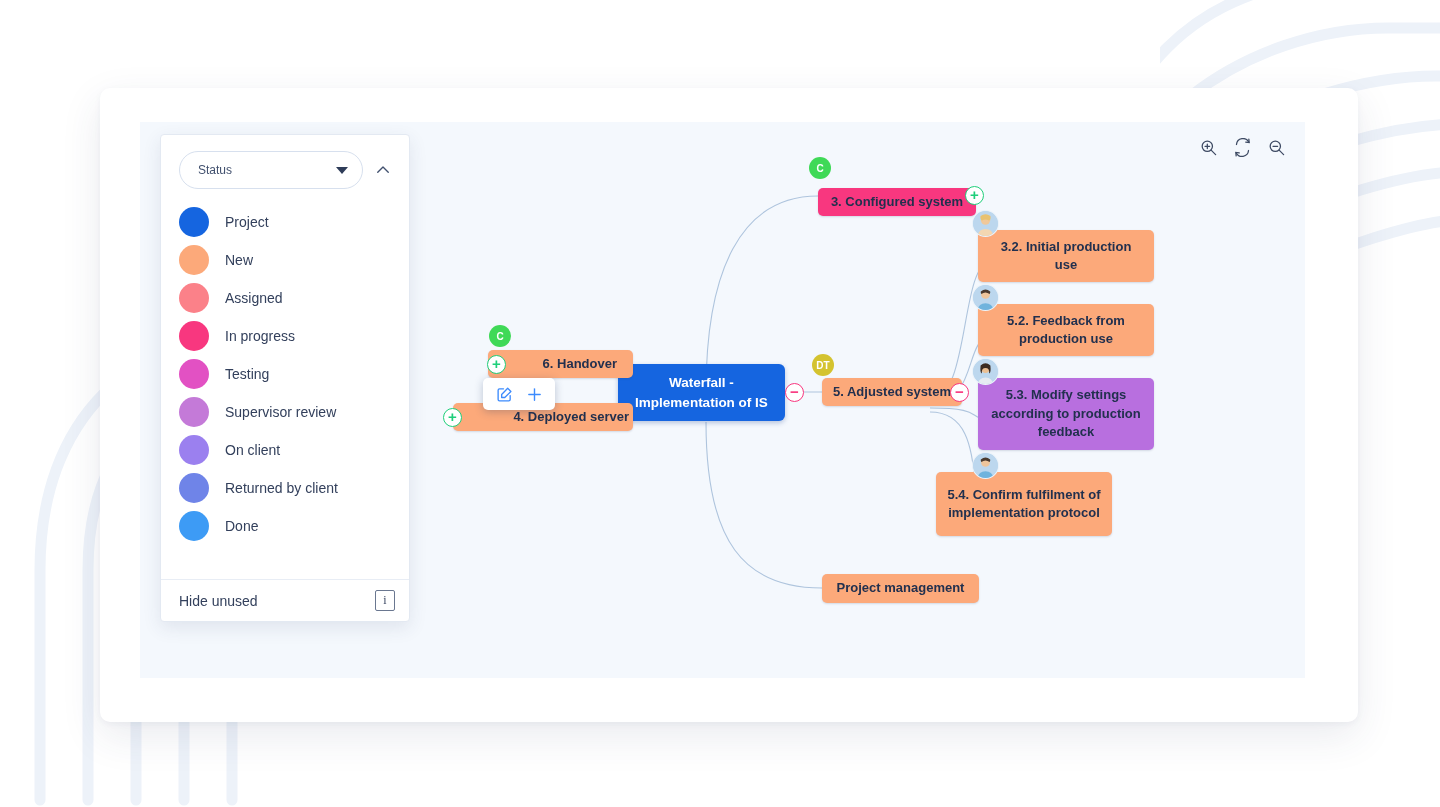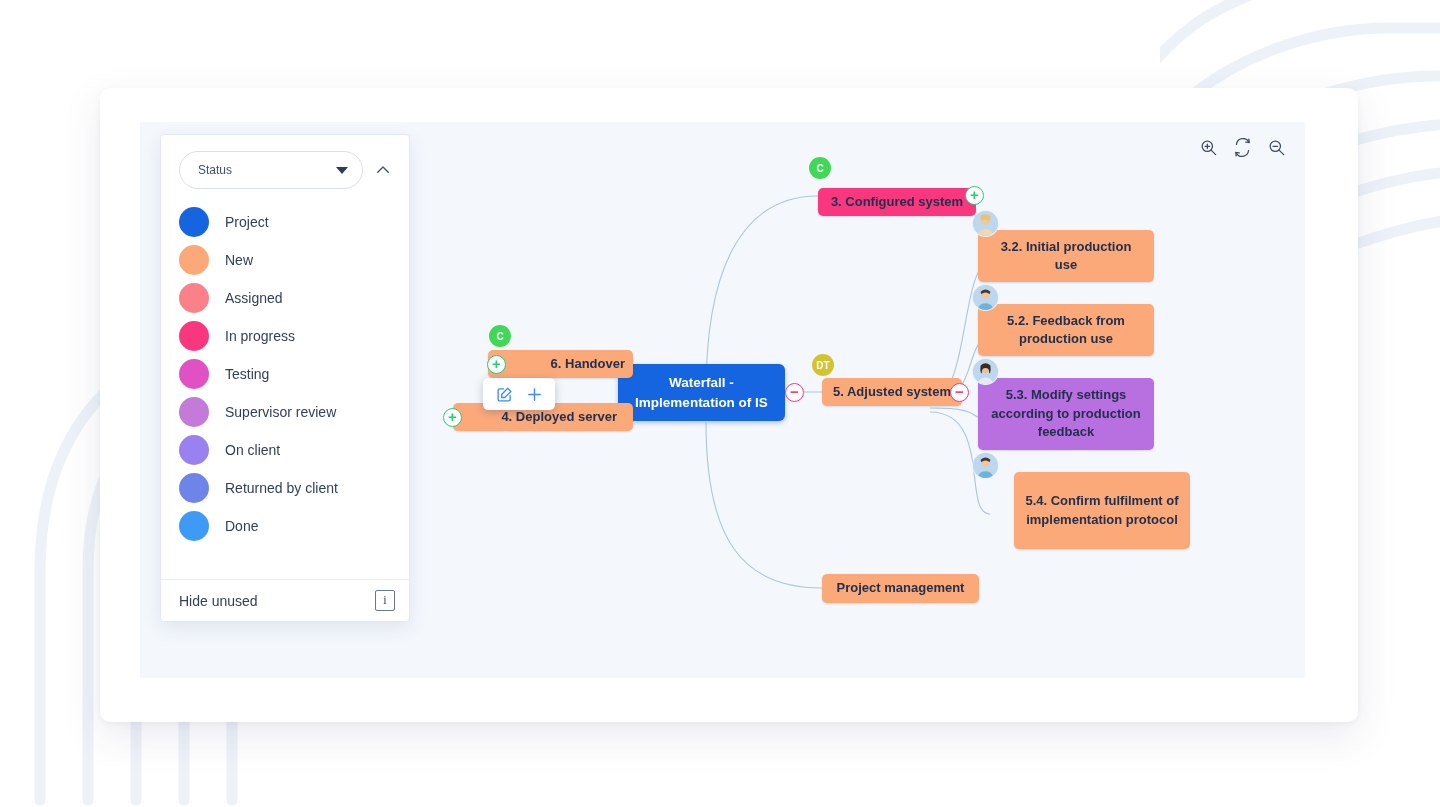--- a/index.html
+++ b/index.html
@@ -345,40 +345,40 @@
       <div class="node" style="left:838px; top:256px; width:176px; height:72px; background:#b86fdf;">5.3. Modify settings according to production feedback</div>
 
       <div class="avatar" style="left:832px; top:330px;">
         <svg width="25" height="25" viewBox="0 0 25 25">
           <circle cx="12.5" cy="12.5" r="12.5" fill="#bcd7ee"></circle>
           <circle cx="12.5" cy="9.4" r="4.4" fill="#eec59c"></circle>
           <path d="M7.8 6.6 q4.7-4.2 9.4 0 q.3 2-.6 2.4 q-4.2-3-8.2 0 q-.9-.4-.6-2.4z" fill="#4a3a2f"></path>
           <path d="M4.5 25 q1.2-6.8 8-6.8 q6.8 0 8 6.8z" fill="#6fb3dd"></path>
         </svg>
       </div>
-      <div class="node" style="left:874px; top:350px; width:176px; height:77px; background:#fca97a;">5.4. Confirm fulfilment of implementation protocol</div>
+      <div class="node" style="left:796px; top:350px; width:176px; height:64px; background:#fca97a;">5.4. Confirm fulfilment of implementation protocol</div>
 
       <div class="tag-badge tag-dt" style="left:672px; top:232px;">DT</div>
       <div class="node" style="left:682px; top:256px; width:140px; height:28px; background:#fca97a;">5. Adjusted system</div>
       <div class="handle minus" style="left:810px; top:261px;">
           <span>−</span>
         </div>
 
       <div class="node center" style="left:478px; top:242px; width:167px; height:57px;">Waterfall - Implementation of IS</div>
       <div class="handle minus" style="left:645px; top:261px;">
           <span>−</span>
         </div>
 
       <div class="tag-badge tag-c" style="left:349px; top:203px;">C</div>
-      <div class="node" style="left:348px; top:228px; width:145px; height:28px; background:#fca97a; justify-content:flex-end; padding-right:8px;">6. Handover</div>
+      <div class="node" style="left:348px; top:228px; width:145px; height:28px; background:#fca97a; justify-content:flex-end; padding-right:16px;">6. Handover</div>
       <div class="handle plus" style="left:347px; top:233px;">
           <span>+</span>
         </div>
 
-      <div class="node" style="left:313px; top:281px; width:180px; height:28px; background:#fca97a; justify-content:flex-end; padding-right:16px;">4. Deployed server</div>
+      <div class="node" style="left:313px; top:281px; width:180px; height:28px; background:#fca97a; justify-content:flex-end; padding-right:4px;">4. Deployed server</div>
       <div class="handle plus" style="left:303px; top:286px;">
           <span>+</span>
         </div>
 
       <div class="node-toolbar" style="left:343px; top:256px;">
         <div class="tb-btn">
           <svg width="17" height="17" viewBox="0 0 24 24" fill="none" stroke="currentColor" stroke-width="1.9" stroke-linecap="round" stroke-linejoin="round">
             <path d="M20 13.5V19a2 2 0 0 1-2 2H5a2 2 0 0 1-2-2V6a2 2 0 0 1 2-2h5.6"></path>
             <path d="M16.5 3.2 21 7.7 12.4 16.3H8v-4.4z"></path>
           </svg>

